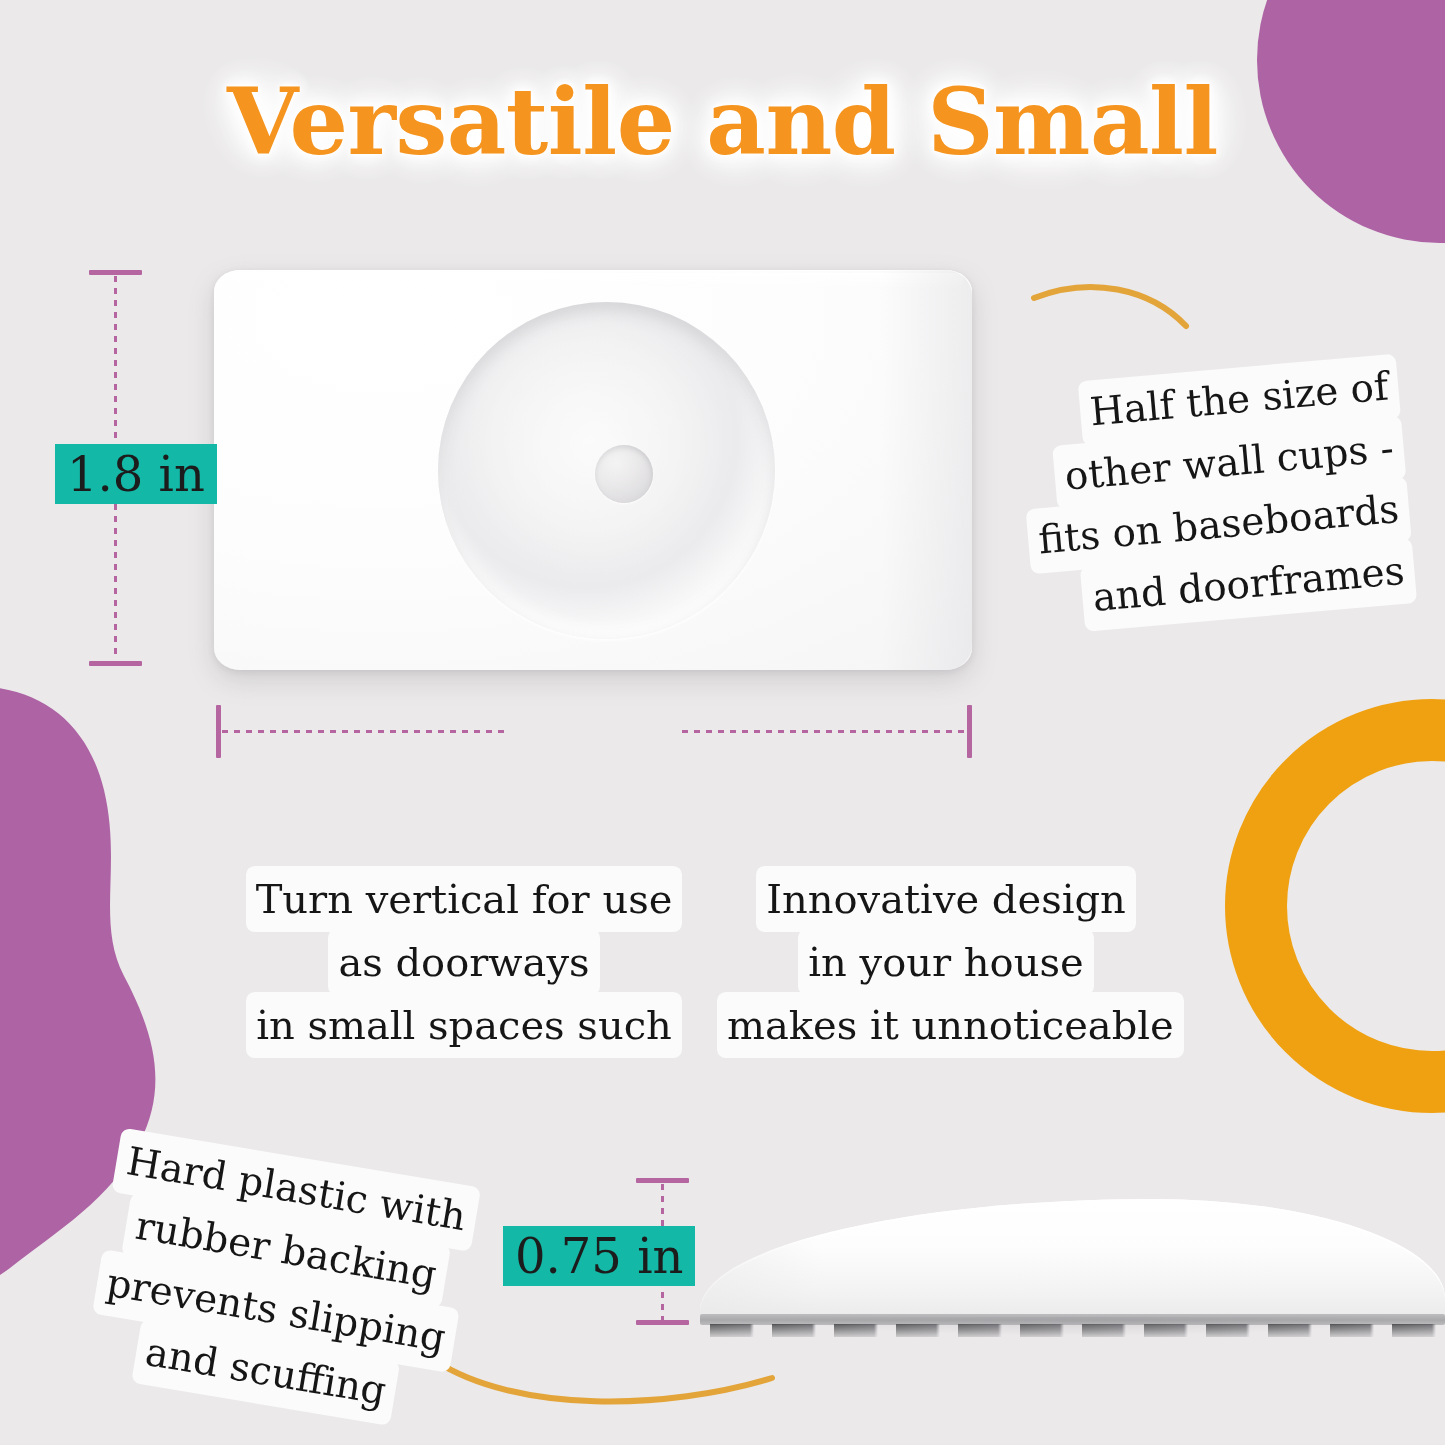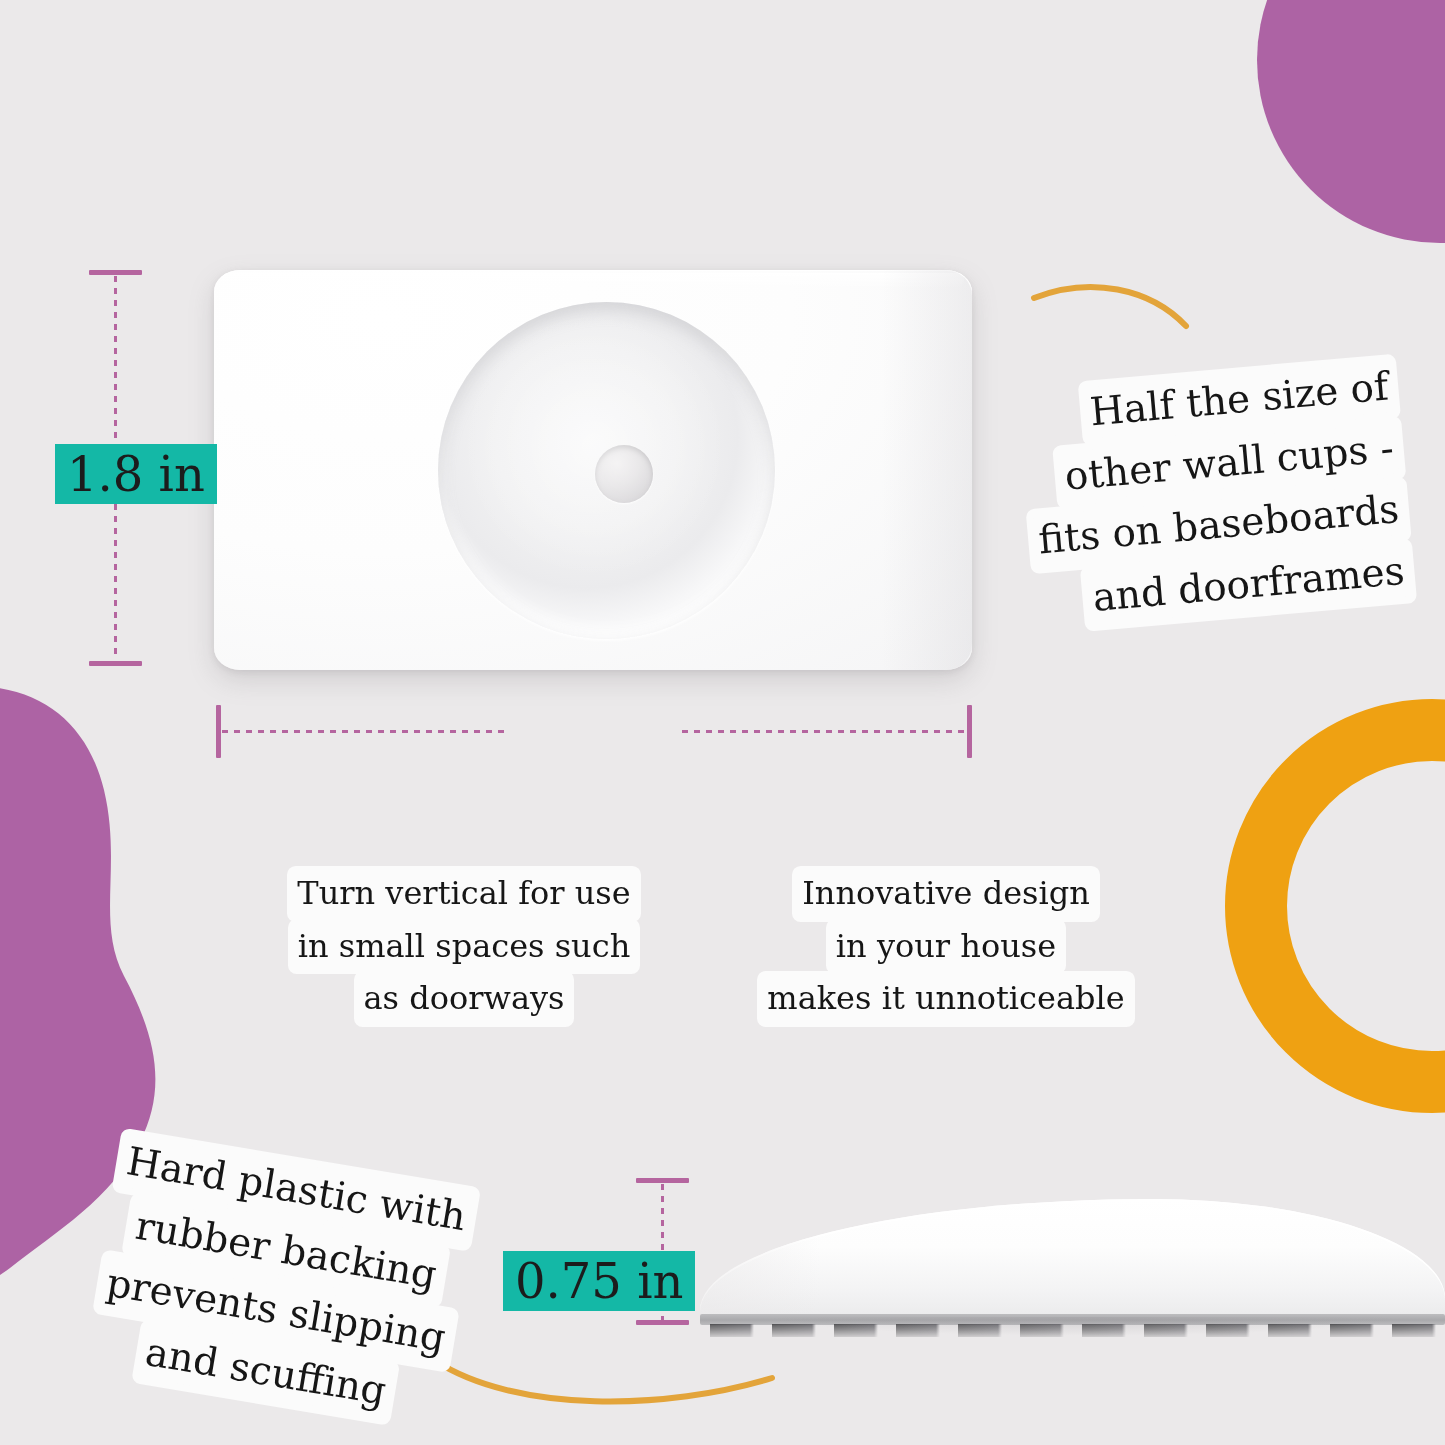--- a/index.html
+++ b/index.html
@@ -139,21 +139,21 @@
     white-space:nowrap;
     background:#14b8a6;
     padding:2px 12px;
   }
 
   
   .callout{position:absolute;}
   .callout .line{
     display:table;                
     font-family:"DejaVu Serif", serif;
-    font-size:32px;
+    font-size:40px;
     line-height:1.30;
     color:#161616;
     background:#fbfbfb;
     box-shadow:0 0 0 7px #fbfbfb;
     border-radius:3px;
     margin:11px 0;
     padding:0 3px;
     white-space:nowrap;
   }
   .callout.center .line{margin-left:auto;margin-right:auto;}
@@ -183,20 +183,23 @@
              C 112,1198 56,1232 10,1268
              C -24,1294 -60,1300 -60,1300 Z" fill="#ad63a4"></path>
 
     <circle cx="1432" cy="906" r="176" fill="none" stroke="#efa112" stroke-width="62"></circle>
 
     <path d="M1034,298 C1090,276 1150,288 1186,326" fill="none" stroke="#e3a43a" stroke-width="6" stroke-linecap="round"></path>
 
     <path d="M434,1360 C516,1414 668,1410 772,1378" fill="none" stroke="#e3a43a" stroke-width="6" stroke-linecap="round"></path>
   </svg>
 
+  <div class="title-wrap">
+    <span class="title">Versatile and Small</span>
+  </div>
 
   <div class="prod-top">
     <div class="dish">
       <div class="dish-hole"></div>
     </div>
   </div>
 
   <div class="dim-v" style="left:115px;top:270px;height:396px;">
     <div class="cap" style="top:0;"></div>
     <div class="dots" style="top:6px;height:170px;"></div>
@@ -210,41 +213,41 @@
     <div class="dots" style="left:6px;width:288px;"></div>
     <div class="dots" style="left:466px;width:286px;"></div>
     <div class="cap" style="right:0;"></div>
   </div>
 
   <div class="dim-v" style="left:662px;top:1178px;height:147px;">
     <div class="cap" style="top:0;"></div>
     <div class="dots" style="top:6px;height:136px;"></div>
     <div class="cap" style="bottom:0;"></div>
   </div>
-  <div class="dim-label" style="left:503px;top:1226px;margin-top:25px;">0.75 in</div>
+  <div class="dim-label" style="left:503px;top:1226px;">0.75 in</div>
 
   <div class="prod-side">
     <div class="side-body"></div>
     <div class="side-left-taper"></div>
     <div class="side-base"></div>
     <div class="side-feet"></div>
     <div class="side-shadow"></div>
   </div>
 
   <div class="callout right-al" id="callout-half">
     <div class="line">Half the size of</div>
     <div class="line">other wall cups -</div>
     <div class="line">fits on baseboards</div>
     <div class="line">and doorframes</div>
   </div>
 
   <div class="callout center" id="callout-turn">
     <div class="line">Turn vertical for use</div>
+    <div class="line">as doorways</div>
     <div class="line">in small spaces such</div>
-    <div class="line">as doorways</div>
   </div>
 
   <div class="callout center" id="callout-innov">
     <div class="line">Innovative design</div>
     <div class="line">in your house</div>
     <div class="line">makes it unnoticeable</div>
   </div>
 
   <div class="callout center" id="callout-hard">
     <div class="line">Hard plastic with</div>

